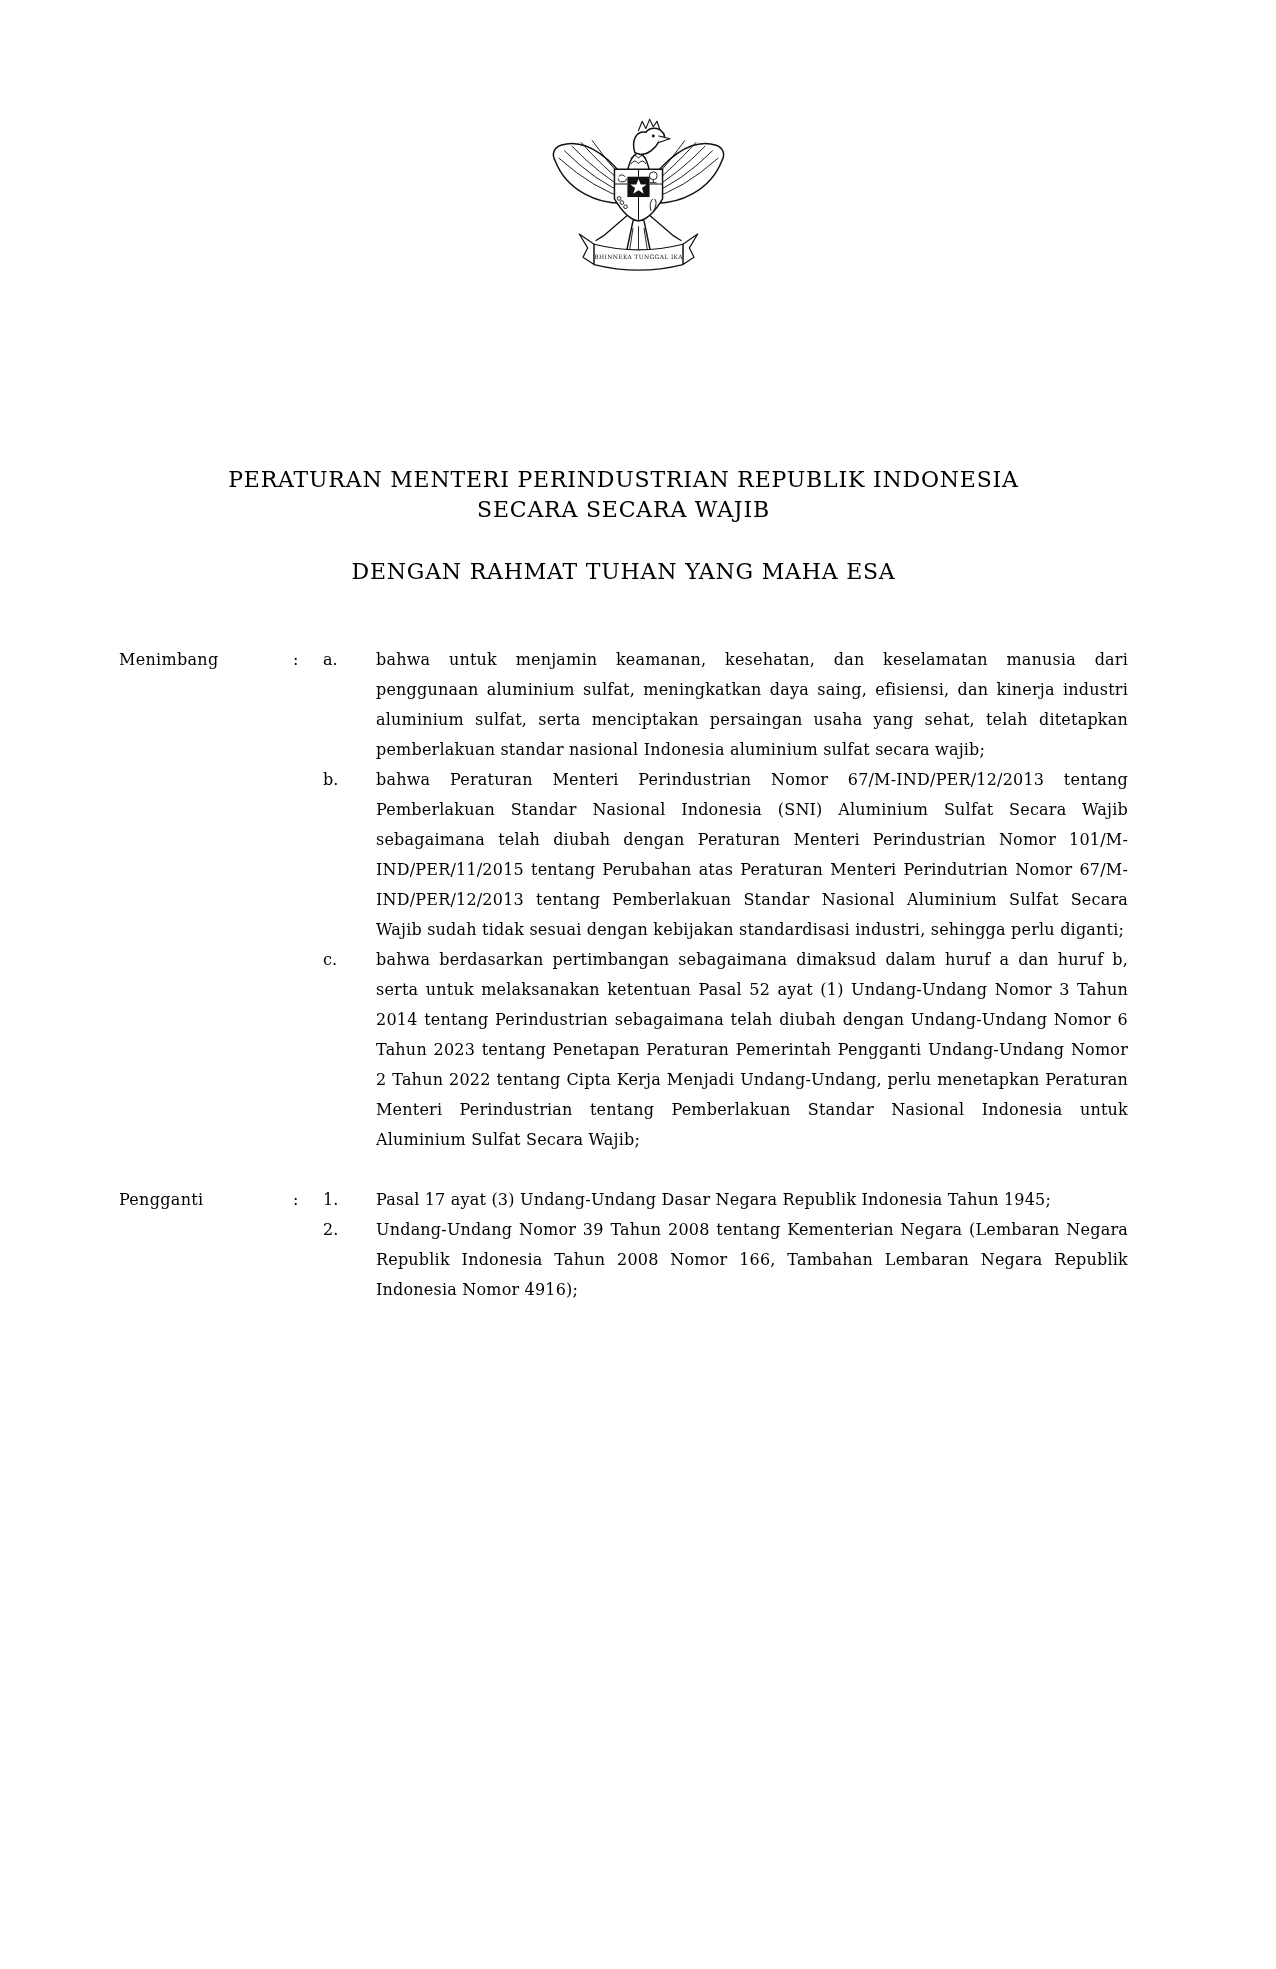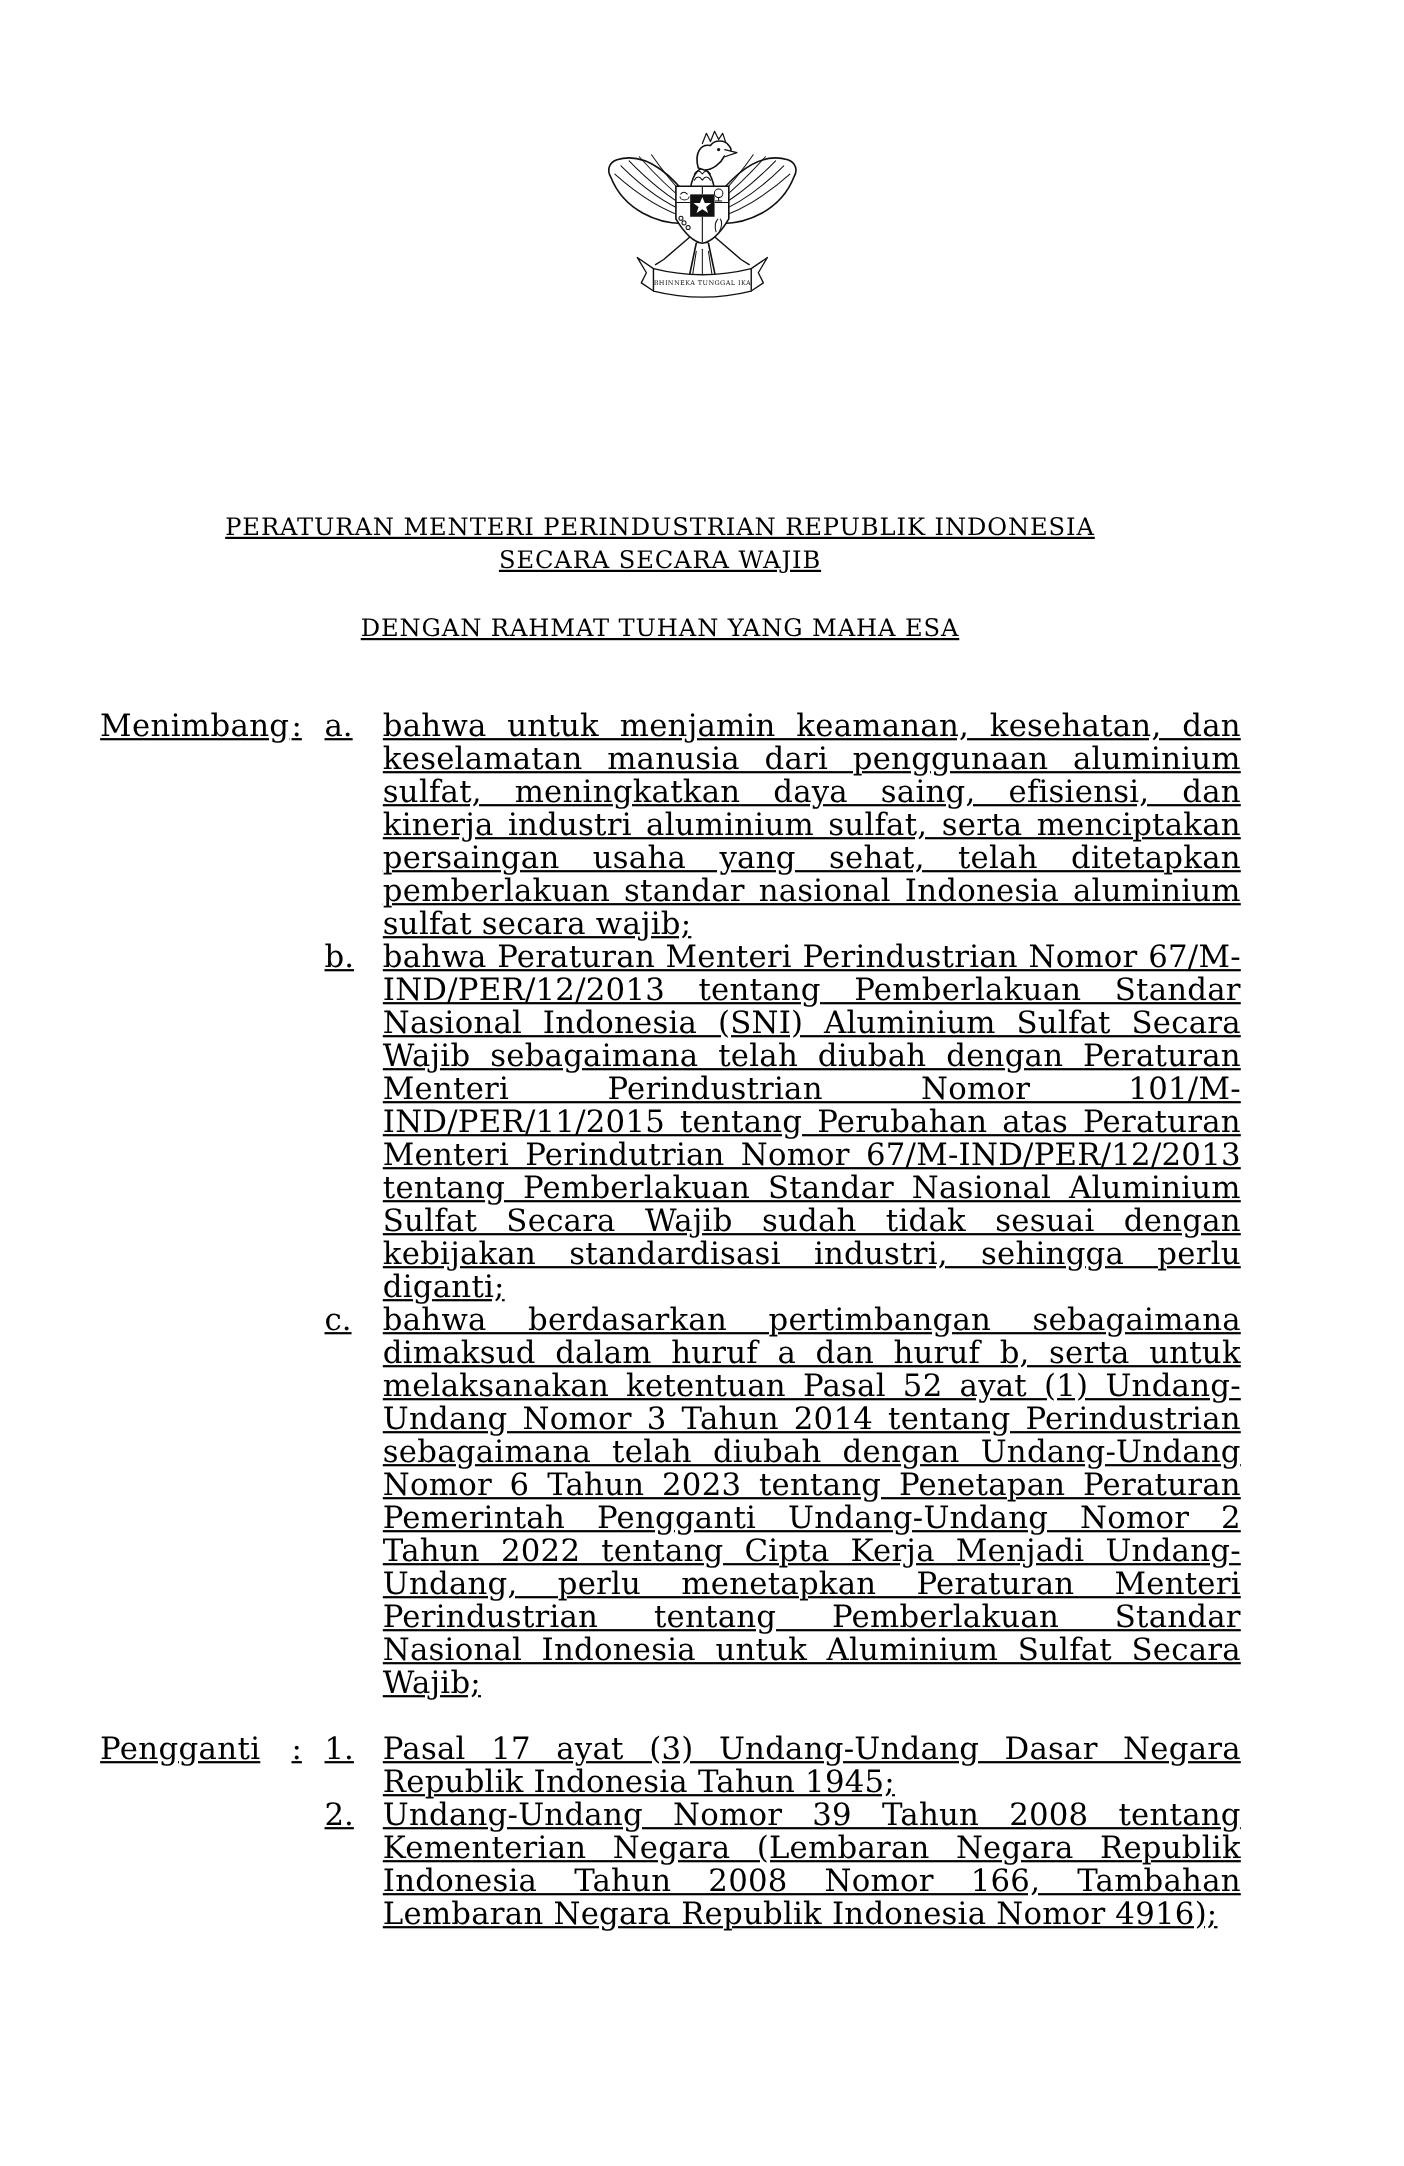--- a/index.html
+++ b/index.html
@@ -12,23 +12,22 @@
     font-family:"DejaVu Serif","Liberation Serif",serif;
     overflow:hidden;
     box-sizing:border-box;
   }
   .emblem-wrap{
     padding-top:94px;
     display:flex;
     justify-content:center;
   }
   .content{
-    padding-left:72px;
+    padding-left:119px;
     padding-right:148px;
-    text-decoration:underline;
   }
   .title-block{
     margin-top:176px;
     text-align:center;
     font-size:22px;
     line-height:30px;
     letter-spacing:0.8px;
   }
   .center-line{
     text-align:center;
@@ -36,23 +35,22 @@
     line-height:30px;
     letter-spacing:0.8px;
   }
   .invocation{margin-top:32px;}
   .authority{margin-top:36px;}
   .sections{margin-top:58px;}
   .section{
     display:grid;
     grid-template-columns:174px 30px 1fr;
     align-items:start;
-    font-size:28px;
+    font-size:16px;
     line-height:30px;
-    margin-left:19px;
   }
   .section + .section{margin-top:30px;}
   .sec-label{letter-spacing:0.3px;}
   .sec-colon{text-align:left;}
   .sec-items{}
   .item{
     display:grid;
     grid-template-columns:53px 1fr;
     align-items:start;
   }

